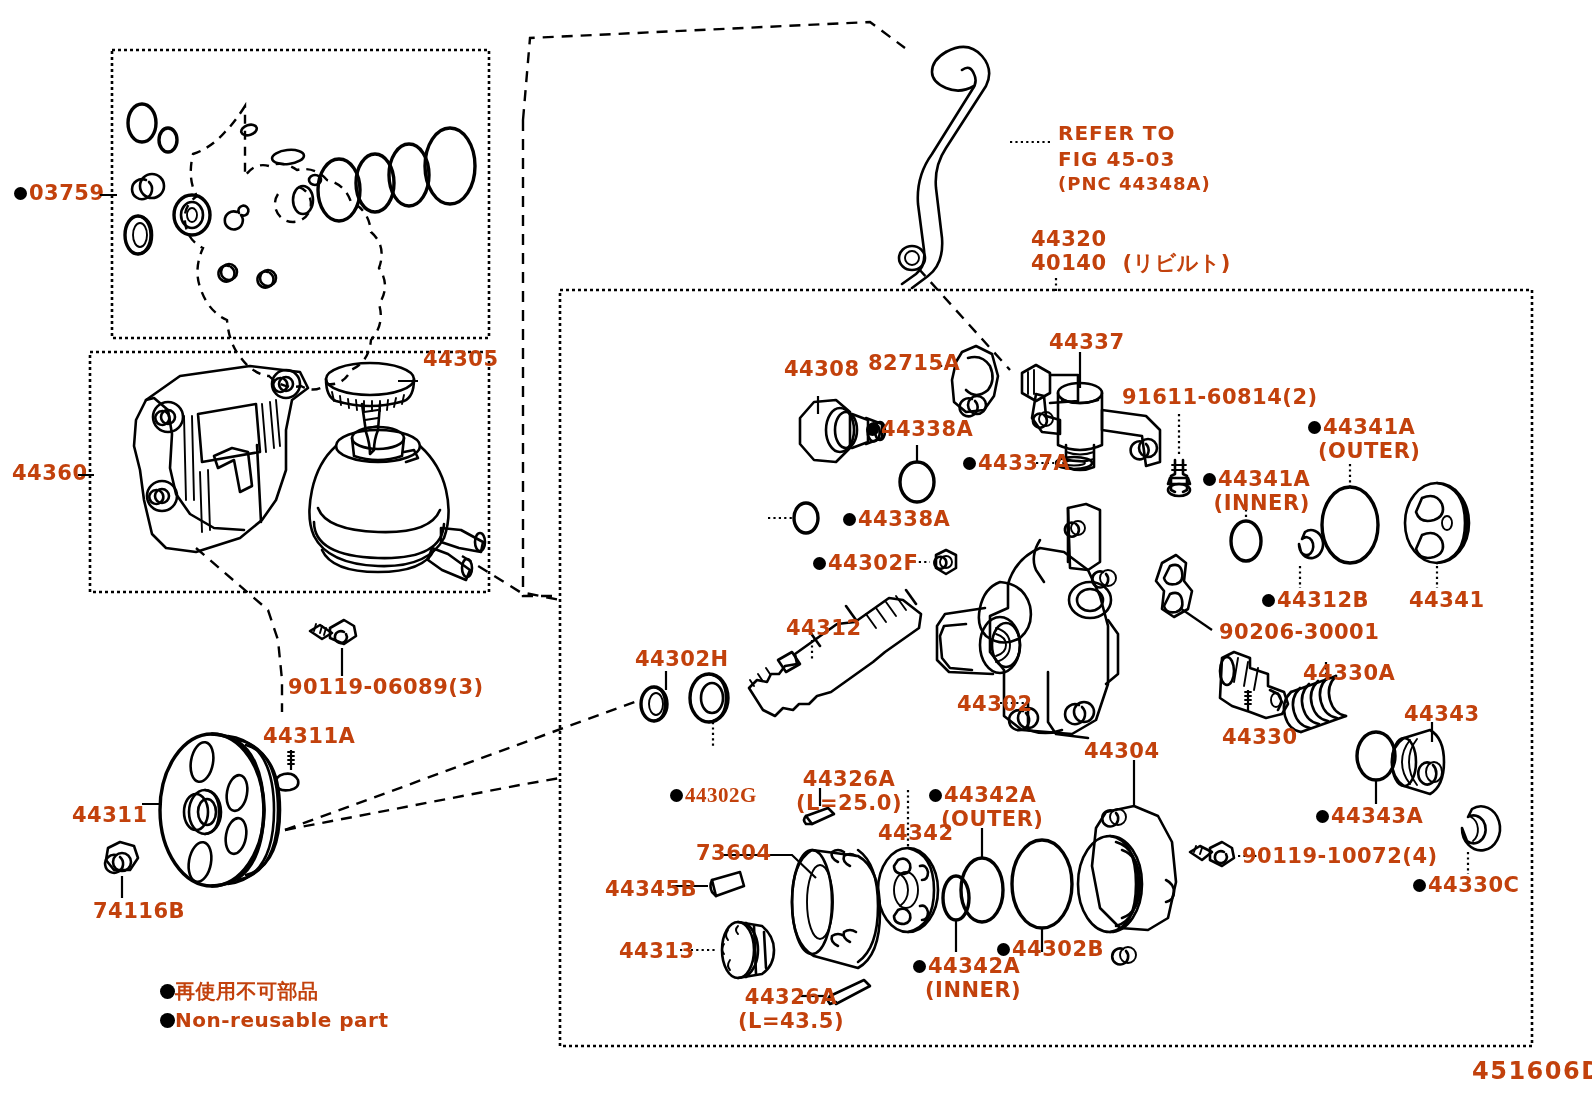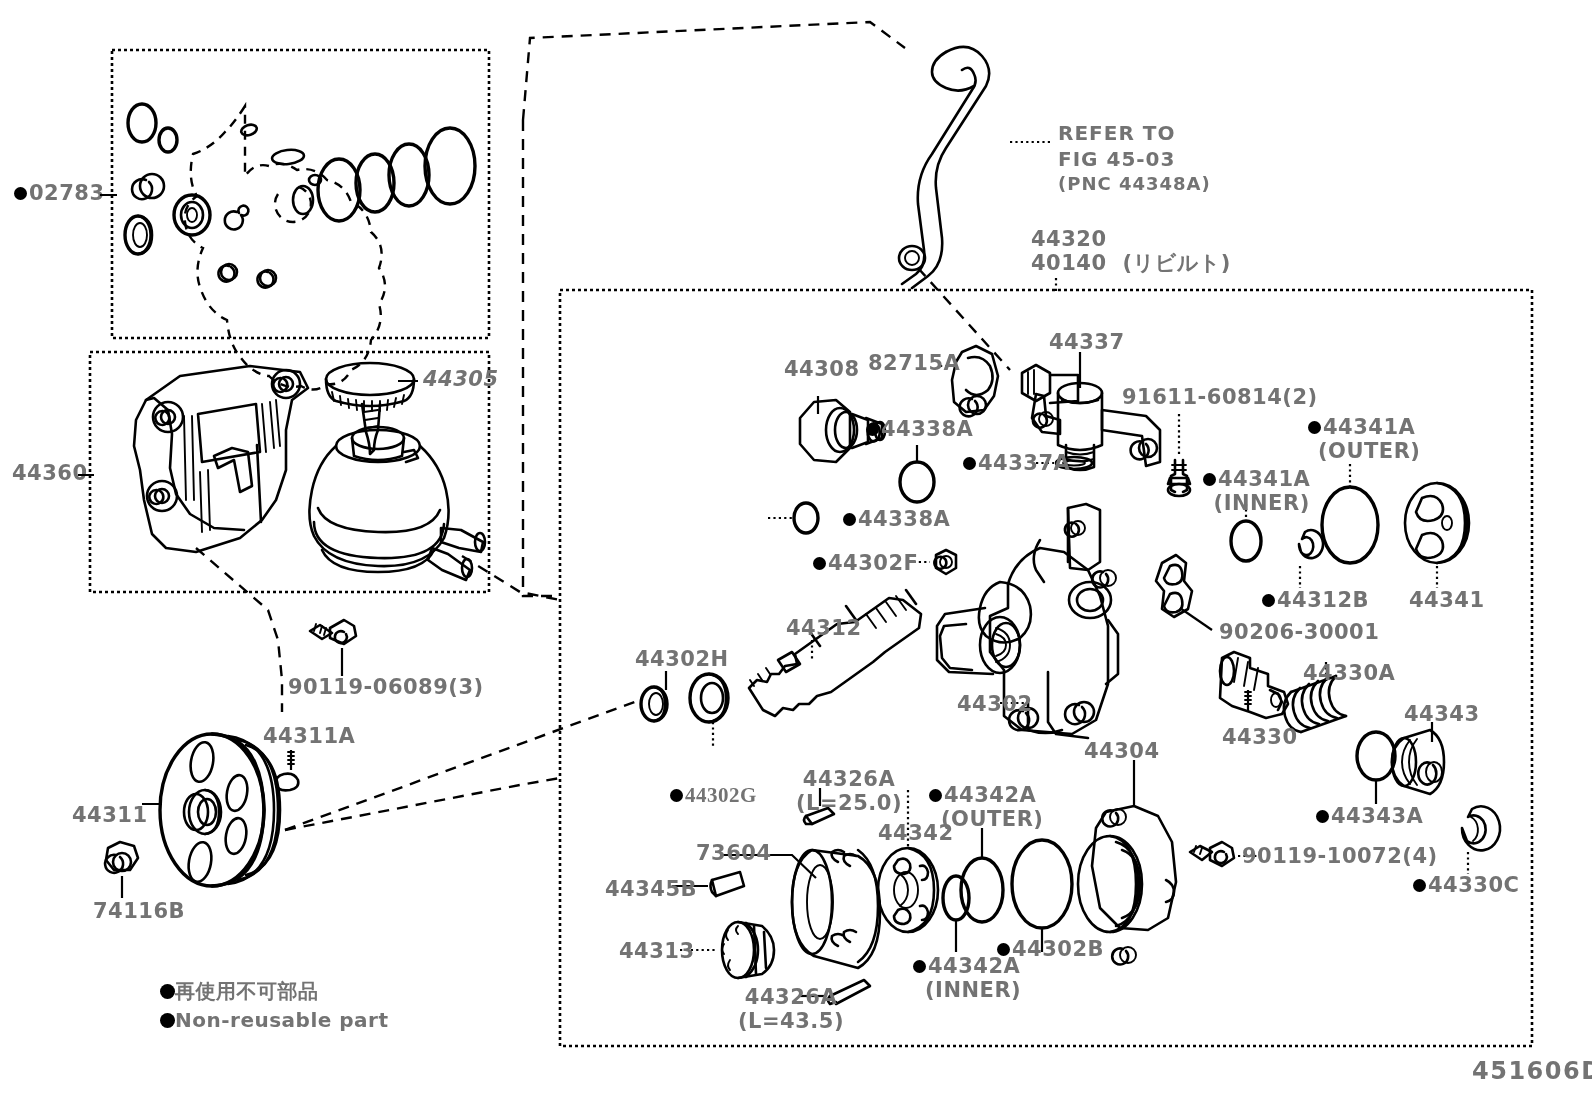--- a/index.html
+++ b/index.html
@@ -12,21 +12,21 @@
   #stage{position:absolute;left:0;top:0;width:1592px;height:1099px;}
   svg#art{position:absolute;left:0;top:0;width:1592px;height:1099px;}
   .lbl{
     position:absolute;
     font-family:"DejaVu Sans","Liberation Sans",sans-serif;
     font-weight:bold;
     font-size:21px;
     letter-spacing:0.5px;
     white-space:nowrap;
     line-height:1.12;
-    color:#737373;
+    color:#c2410c;
   }
   .lbl.jp{font-family:"DejaVu Sans","Liberation Sans",sans-serif;font-weight:bold;font-size:20px;}
   .lbl.fig{font-size:20px;line-height:1.30;letter-spacing:1px;}
   .lbl.code{font-size:24px;letter-spacing:1.5px;}
   .dotmark{
     display:inline-block;width:13px;height:13px;border-radius:50%;
     background:#000;vertical-align:0px;margin-right:2px;
   }
   .legend-row{display:flex;align-items:center;margin-bottom:7px;}
   .legend-dot{width:15px;height:15px;border-radius:50%;background:#000;flex:none;}
@@ -461,28 +461,28 @@
     <path class="ln" d="M1113 811 a8 8 0 1 0 3 2"></path>
     <circle class="lnth" cx="1128" cy="955" r="8"></circle>
     <path class="ln" d="M1123 949 a8 8 0 1 0 3 2"></path>
     <path class="ln" d="M1166 880 q8 4 8 12 q0 8 -8 10"></path>
     <path class="leadersolid" d="M1134 760 L1134 806"></path>
   </g>
 
 </svg>
 
 <div class="lbl" style="left:14px;top:182px;">
-  <span class="dotmark"></span><span>02783</span>
+  <span class="dotmark"></span><span>03759</span>
 </div>
 <div class="stk" style="left:100px;top:194px;width:17px;height:2px;"></div>
 
 <div class="lbl" style="left:12px;top:462px;">44360</div>
 <div class="stk" style="left:78px;top:474px;width:16px;height:2px;"></div>
 
-<div class="lbl" style="left:423px;top:368px;font-style:italic;">44305</div>
+<div class="lbl" style="left:423px;top:348px;">44305</div>
 <div class="stk" style="left:398px;top:380px;width:20px;height:2px;"></div>
 
 <div class="lbl" style="left:288px;top:676px;">90119-06089(3)</div>
 
 <div class="lbl" style="left:263px;top:725px;">44311A</div>
 
 <div class="lbl" style="left:72px;top:791px;margin-top:13px;">44311</div>
 <div class="stk" style="left:142px;top:803px;width:20px;height:2px;"></div>
 
 <div class="lbl" style="left:93px;top:900px;">74116B</div>

